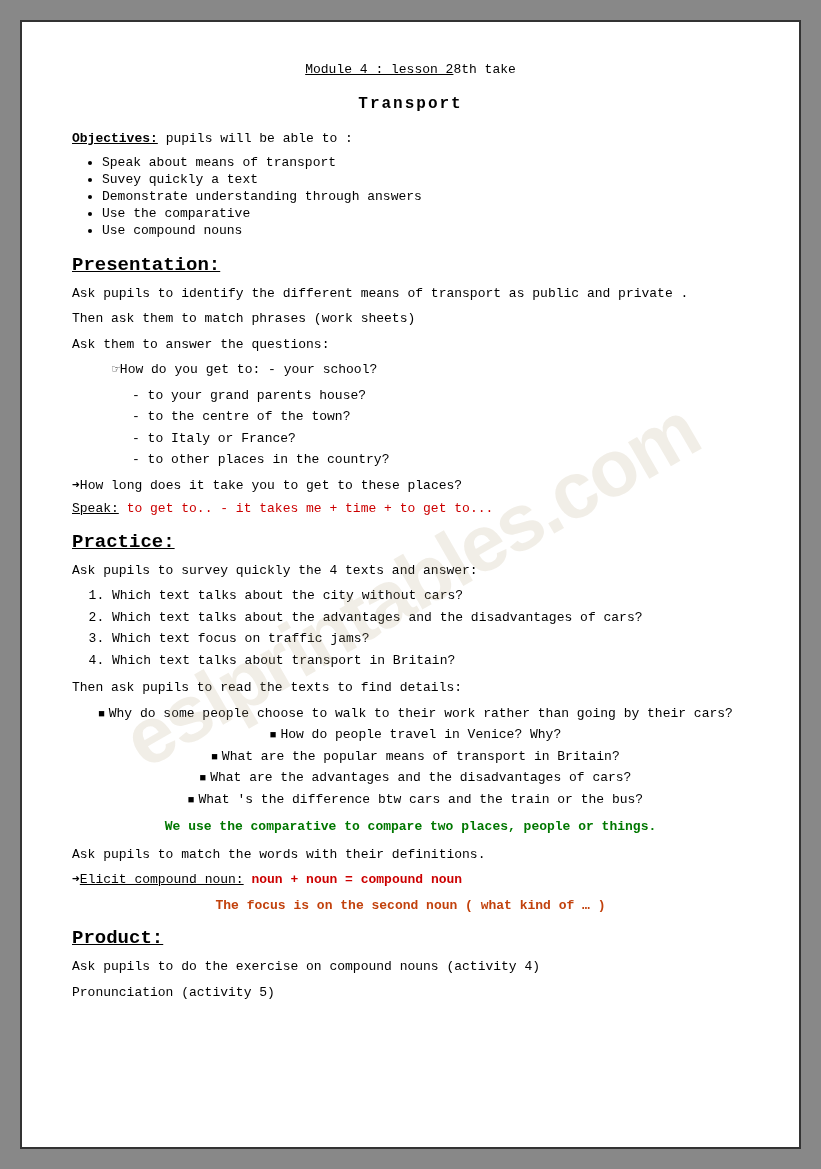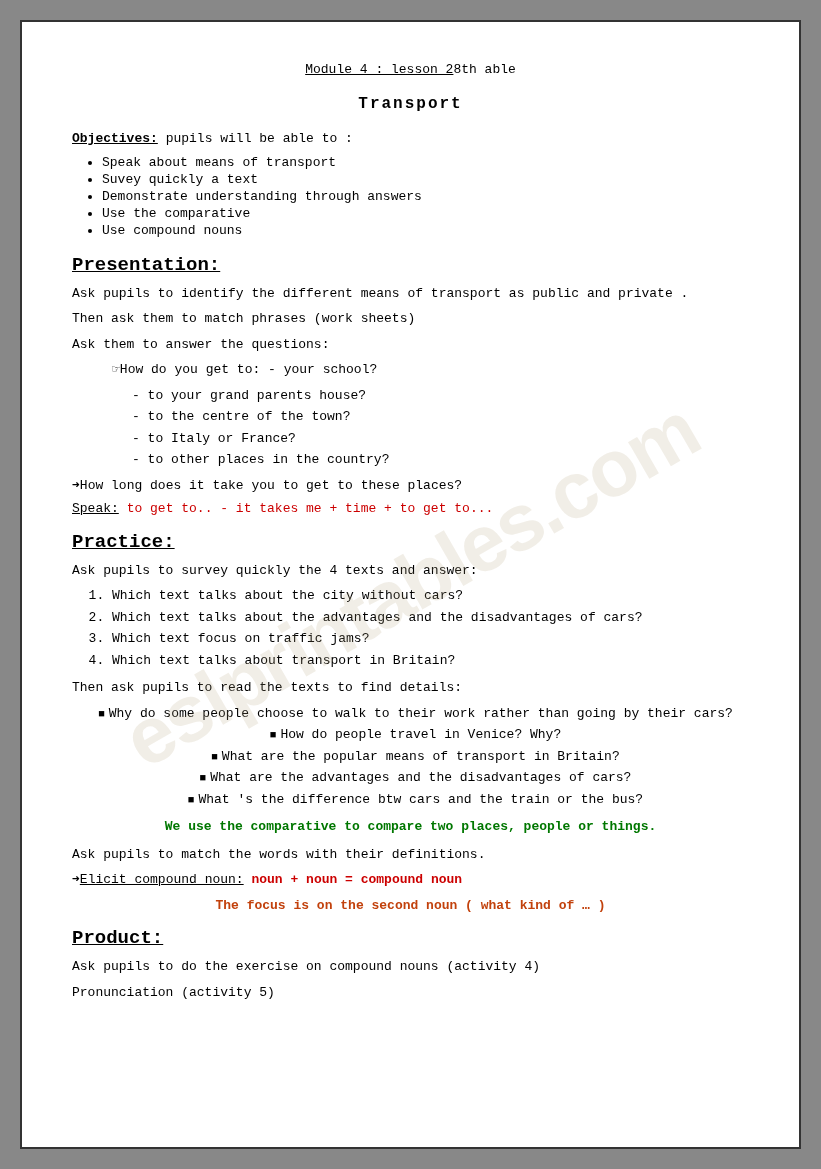--- a/index.html
+++ b/index.html
@@ -199,21 +199,21 @@
   </style>
 </head>
 <body>
 
 <div class="page">
 
   <div class="watermark">eslprintables.com</div>
 
   <div class="header-row">
     <span class="module-label">Module 4 : lesson 2</span>
-    <span class="form-label">8th able</span>
+    <span class="form-label">8th take</span>
   </div>
 
   <div class="title">Transport</div>
 
   <div class="section-block">
     <p class="objectives-text">
       <span class="objectives-label">Objectives:</span>
       <span> pupils will be able to :</span>
     </p>
     <ul class="bullets">

